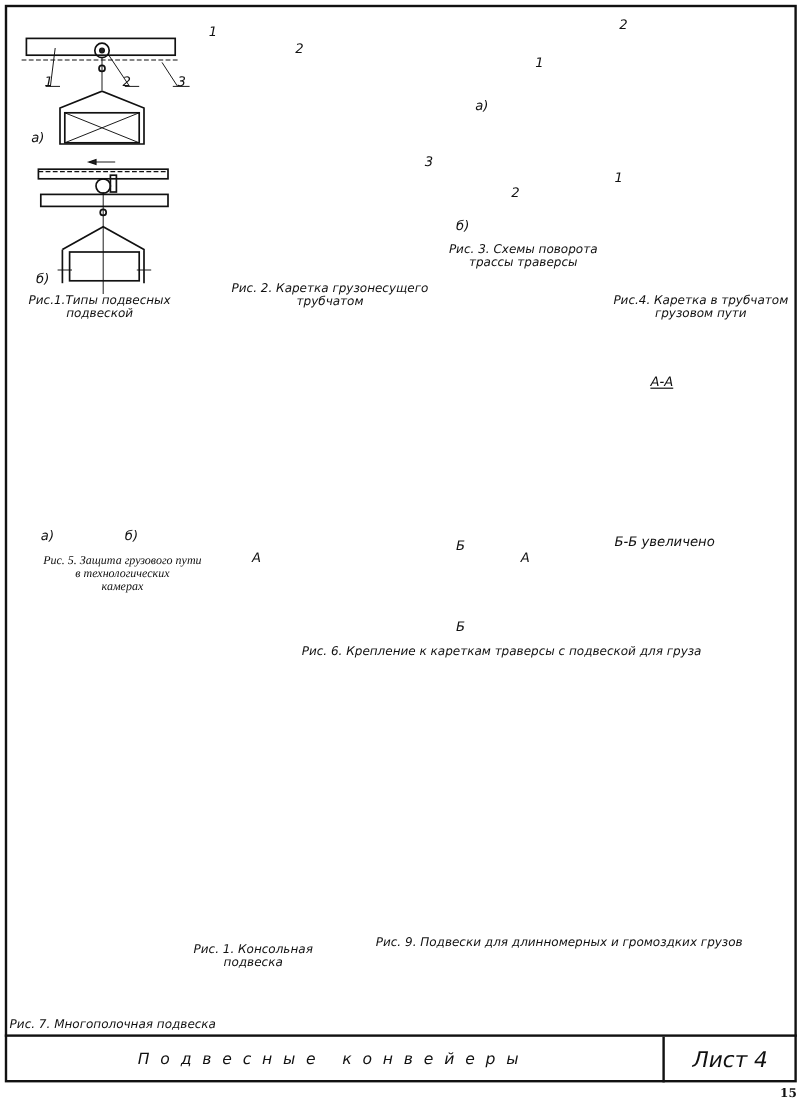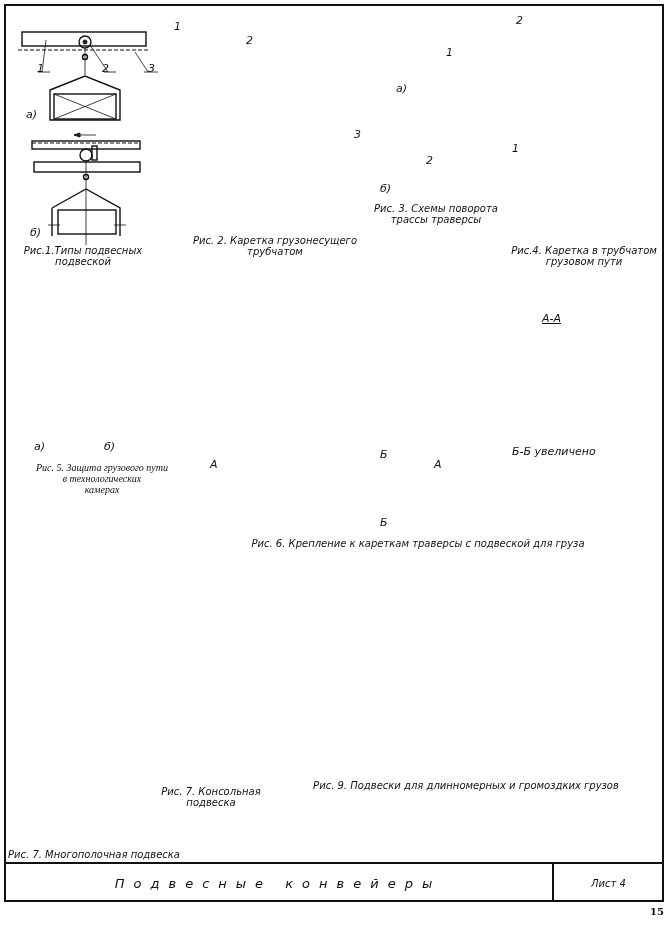--- a/index.html
+++ b/index.html
@@ -2,21 +2,21 @@
 <html><head>
 <meta charset="utf-8">
 <style>
   html,body{margin:0;padding:0;background:#fff;}
   body{width:672px;height:927px;position:relative;overflow:hidden;font-family:"DejaVu Sans",sans-serif;color:#111;}
   .sheet{position:absolute;left:4px;top:4px;width:660px;height:898px;border:2px solid #111;box-sizing:border-box;}
   .cap{position:absolute;font-family:"DejaVu Sans",sans-serif;font-style:italic;font-size:10px;line-height:11px;text-align:center;color:#111;white-space:nowrap;}
   .lbl{position:absolute;font-style:italic;font-size:11px;color:#111;}
   .tb{position:absolute;left:4px;top:862px;width:660px;height:40px;border-top:2px solid #111;box-sizing:border-box;}
   .tb-title{position:absolute;left:0;top:0;width:548px;height:38px;border-right:2px solid #111;display:flex;align-items:center;justify-content:center;font-style:italic;font-size:13px;letter-spacing:9px;}
-  .tb-sheet{position:absolute;left:550px;top:0;width:109px;height:38px;display:flex;align-items:center;justify-content:center;font-style:italic;font-size:10px;text-align:right;}
+  .tb-sheet{position:absolute;left:550px;top:0;width:109px;height:38px;display:flex;align-items:center;justify-content:center;font-style:italic;font-size:18px;text-align:right;}
   .pageno{position:absolute;right:8px;top:906px;font-family:"DejaVu Serif",serif;font-weight:bold;font-size:10px;}
   svg{position:absolute;left:0;top:0;}
   svg .s{fill:none;stroke:#111;stroke-width:1.4;}
   svg .t{fill:none;stroke:#111;stroke-width:0.8;}
   svg .dash{fill:none;stroke:#111;stroke-width:1;stroke-dasharray:4 2;}
   svg .f{fill:#222;stroke:#111;}
 </style>
 </head>
 <body>
 
@@ -357,21 +357,21 @@
 <span class="lbl" style="left:380px;top:516px;">Б</span>
 <div class="cap" style="left:228px;top:538px;width:380px;">
   <div>Рис. 6. Крепление к кареткам траверсы с подвеской для груза</div>
 </div>
 
 <div class="cap" style="left:8px;top:849px;width:170px;text-align:center;">
   <div>Рис. 7. Многополочная подвеска</div>
 </div>
 
 <div class="cap" style="left:156px;top:786px;width:110px;">
-  <div>Рис. 7. Консольная</div>
+  <div>Рис. 1. Консольная</div>
   <div>подвеска</div>
 </div>
 
 <div class="cap" style="left:296px;top:780px;width:340px;">
   <div>Рис. 9. Подвески для длинномерных и громоздких грузов</div>
 </div>
 
 
 <div class="tb">
   <div class="tb-title">Подвесные конвейеры</div>

